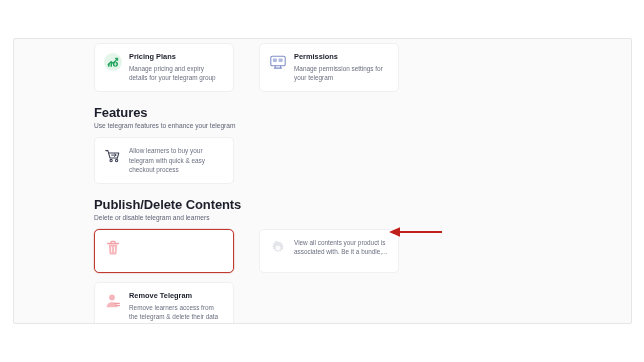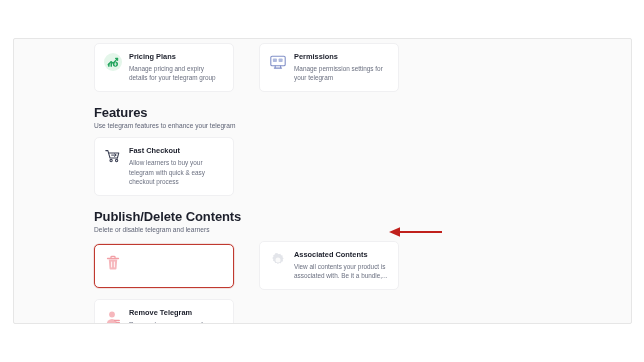--- a/index.html
+++ b/index.html
@@ -179,21 +179,20 @@
           <span class="card-icon">
             <svg width="18" height="18" viewBox="0 0 18 18">
               <path d="M1.8 3.6 h2.1 l2.1 7.4 h7.4" fill="none" stroke="#3c4154" stroke-width="1.05" stroke-linecap="round" stroke-linejoin="round"></path>
               <path d="M4.6 5.9 h10.2 l-1.4 5.1" fill="none" stroke="#3c4154" stroke-width="1.05" stroke-linecap="round" stroke-linejoin="round"></path>
               <circle cx="7.1" cy="13.5" r="1.15" fill="none" stroke="#3c4154" stroke-width="1.05"></circle>
               <circle cx="12.6" cy="13.5" r="1.15" fill="none" stroke="#3c4154" stroke-width="1.05"></circle>
               <path d="M7.6 8.1 h4.4 M10.6 6.8 l1.5 1.3 l-1.5 1.3" fill="none" stroke="#3c4154" stroke-width="1" stroke-linecap="round" stroke-linejoin="round"></path>
             </svg>
           </span>
           <div class="card-body">
-            <p class="card-title">Fast Checkout</p>
             <p class="card-desc">Allow learners to buy your telegram with quick &amp; easy checkout process</p>
           </div>
         </div>
       </div>
     </div>
 
     <div class="section">
       <h2 class="section-title">Publish/Delete Contents</h2>
       <p class="section-sub">Delete or disable telegram and learners</p>
 
@@ -212,21 +211,20 @@
         </div>
 
         <div class="card">
           <span class="card-icon">
             <svg width="18" height="18" viewBox="0 0 18 18">
               <path d="M9 2.6 l1.35 1.0 1.6 -0.5 0.75 1.5 1.65 0.35 -0.15 1.65 1.2 1.15 -1.0 1.35 0.35 1.65 -1.55 0.6 -0.75 1.5 -1.65 -0.2 -1.35 1.0 -1.15 -1.2 -1.65 0.2 -0.6 -1.55 -1.5 -0.75 0.2 -1.65 -1.0 -1.35 1.2 -1.15 -0.2 -1.65 1.55 -0.6 0.75 -1.5 Z" fill="#e3e5ea" transform="translate(-0.4,-0.3) scale(0.98)"></path>
               <circle cx="9" cy="9" r="2.5" fill="#fafafa"></circle>
             </svg>
           </span>
           <div class="card-body">
-            <p class="card-title">Associated Contents</p>
             <p class="card-desc">View all contents your product is associated with. Be it a bundle,...</p>
           </div>
         </div>
 
       </div>
     </div>
 
     <div class="row-gap"></div>
     <div class="card-row">
       <div class="card">

